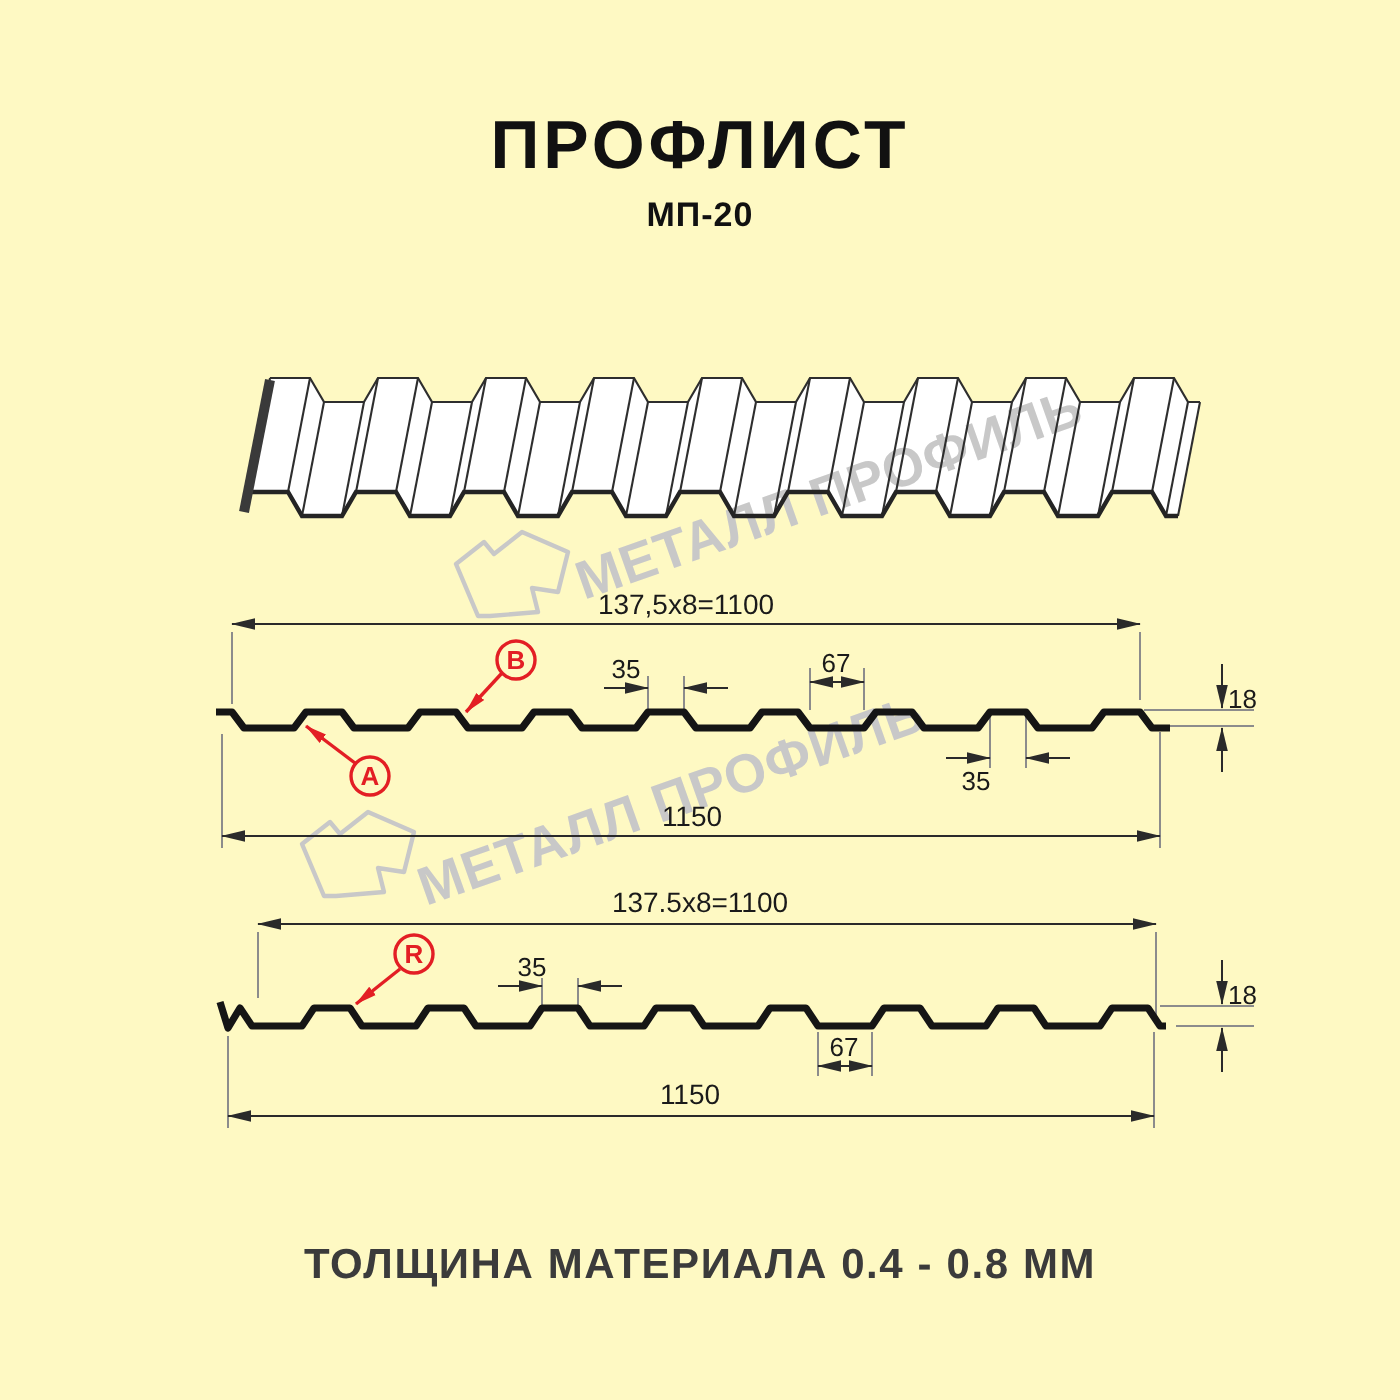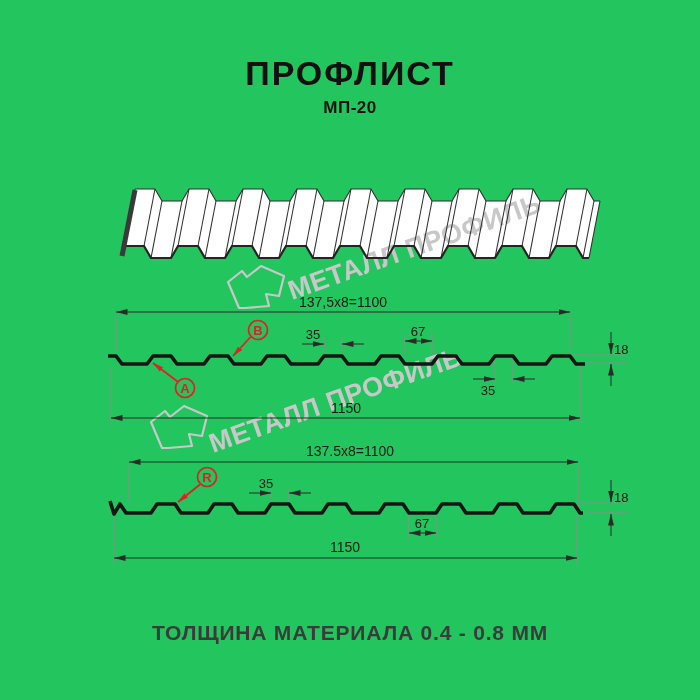--- a/index.html
+++ b/index.html
@@ -1,16 +1,16 @@
 <!DOCTYPE html>
 <html><head>
 <meta charset="utf-8">
 <style>
   html,body{margin:0;padding:0;background:#ffffff;}
-  .page{position:relative;width:700px;height:700px;background:#22c55e;overflow:hidden;
+  .page{position:relative;width:700px;height:700px;background:#fef9c3;overflow:hidden;
         font-family:"Liberation Sans",sans-serif;}
   .title{position:absolute;top:54px;left:0;width:700px;text-align:center;
          font-size:34px;font-weight:bold;letter-spacing:2px;color:#111;}
   .subtitle{position:absolute;top:98px;left:0;width:700px;text-align:center;
          font-size:17px;font-weight:bold;letter-spacing:0.5px;color:#111;}
   .footer{position:absolute;top:621px;left:0;width:700px;text-align:center;
          font-size:21px;font-weight:bold;letter-spacing:0.8px;color:#3b3b3b;}
   svg{position:absolute;left:0;top:0;}
   .dimtxt{font-size:13px;fill:#1a1a1a;}
   .dimtxt-big{font-size:14px;fill:#1a1a1a;}

